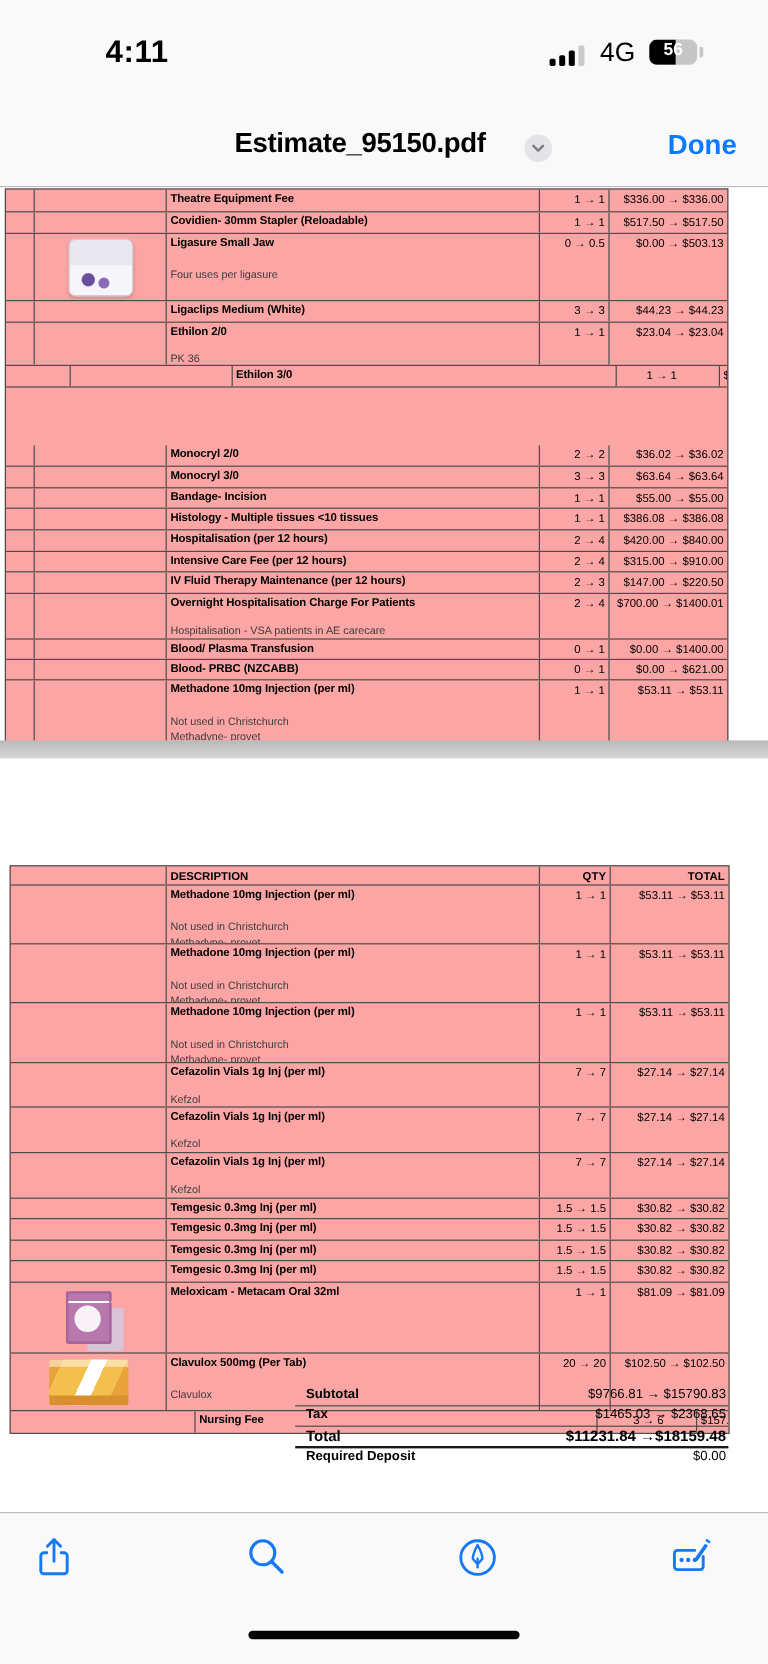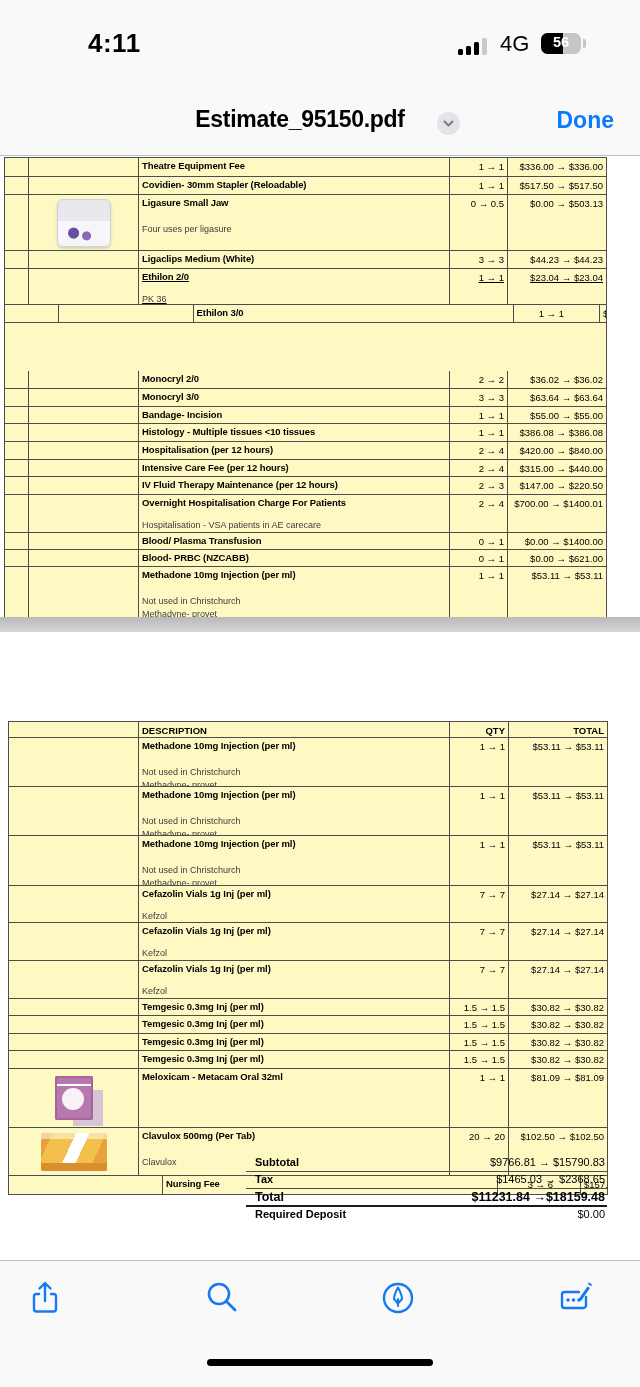--- a/index.html
+++ b/index.html
@@ -30,21 +30,21 @@
                  background:#e3e3e8;display:flex;align-items:center;justify-content:center;}
   .done-btn{position:absolute;right:26px;top:107px;font-size:23px;font-weight:600;border:none;
             background:none;padding:0;cursor:pointer;}
 
   
   .page-gap{position:absolute;top:617px;left:0;width:640px;height:15px;
             background:linear-gradient(#b9b9b9,#d6d6d6);z-index:2;}
   .watermark{position:absolute;left:148px;top:186px;font-size:30px;color:#a9a9b6;opacity:.5;
              letter-spacing:3px;z-index:1;}
 
-  .ptable{position:absolute;background:#fef9c3;border:1px solid #4d4d4d;box-sizing:border-box;z-index:1;}
+  .ptable{position:absolute;background:#fca5a5;border:1px solid #4d4d4d;box-sizing:border-box;z-index:1;}
   .table1{top:157px;left:4px;width:603px;}
   .table2{top:683px;left:8px;width:600px;margin-top:38px;}
   .prow{display:flex;box-sizing:border-box;border-bottom:1px solid #4d4d4d;overflow:hidden;}
   .prow:last-child{border-bottom:none;}
   .ptable > .prow:last-of-type{border-bottom:none;}
   .cell{box-sizing:border-box;border-left:1px solid #4d4d4d;padding:1px 3px;overflow:hidden;}
   .cell:first-child{border-left:none;}
   .c-narrow{width:23px;padding:0;}
   .c-img1{width:110px;display:flex;align-items:center;justify-content:center;}
   .c-img2{width:129px;display:flex;align-items:center;justify-content:center;}
@@ -166,21 +166,21 @@
         <div class="cell c-img1">
           
         </div>
         <div class="cell c-desc">
           <div class="item-title">Ligaclips Medium (White)</div>
 
         </div>
         <div class="cell c-qty">3 → 3</div>
         <div class="cell c-total">$44.23 → $44.23</div>
       </div>
-      <div class="prow" style="height: 36px; text-decoration: underline;">
+      <div class="prow" style="height: 36px;">
         <div class="cell c-narrow"></div>
         <div class="cell c-img1">
           
         </div>
         <div class="cell c-desc">
           <div class="item-title">Ethilon 2/0</div>
           <div class="item-sub">PK 36</div>
         </div>
         <div class="cell c-qty">1 → 1</div>
         <div class="cell c-total">$23.04 → $23.04</div>
@@ -260,21 +260,21 @@
       <div class="prow" style="height: 17px;">
         <div class="cell c-narrow"></div>
         <div class="cell c-img1">
           
         </div>
         <div class="cell c-desc">
           <div class="item-title">Intensive Care Fee (per 12 hours)</div>
 
         </div>
         <div class="cell c-qty">2 → 4</div>
-        <div class="cell c-total">$315.00 → $440.00</div>
+        <div class="cell c-total">$315.00 → $910.00</div>
       </div>
       <div class="prow" style="height: 18px;">
         <div class="cell c-narrow"></div>
         <div class="cell c-img1">
           
         </div>
         <div class="cell c-desc">
           <div class="item-title">IV Fluid Therapy Maintenance (per 12 hours)</div>
 
         </div>

